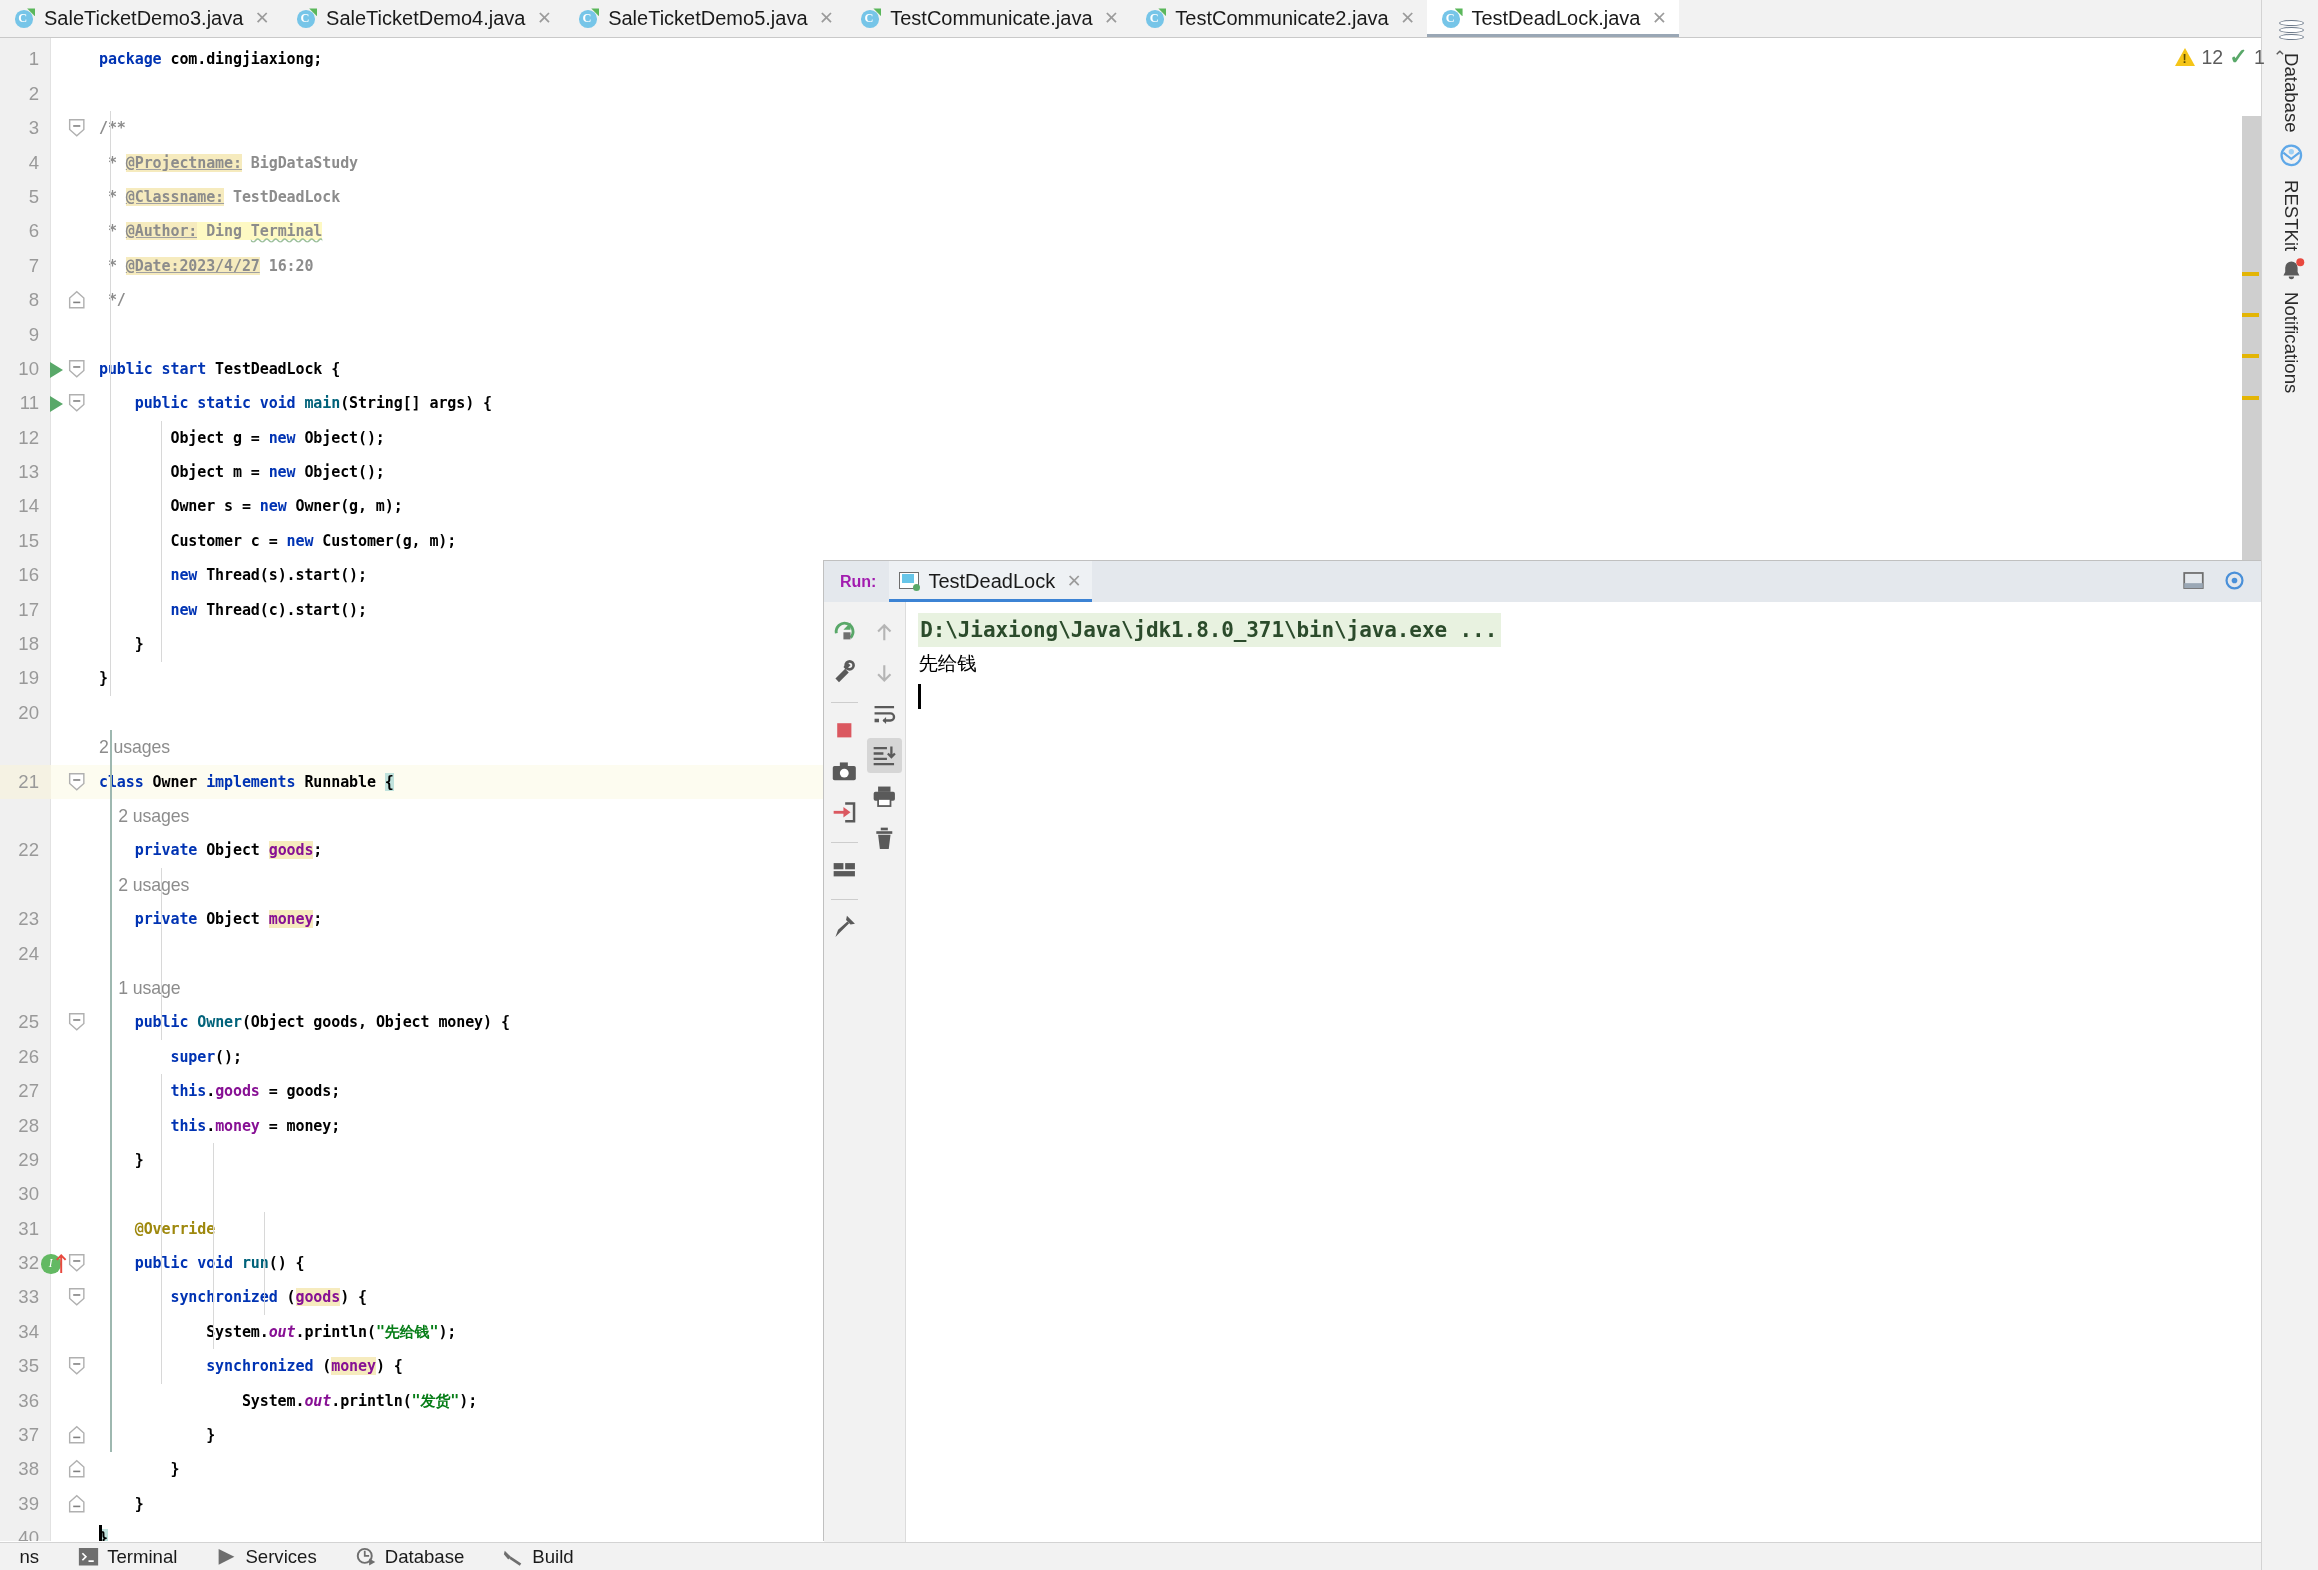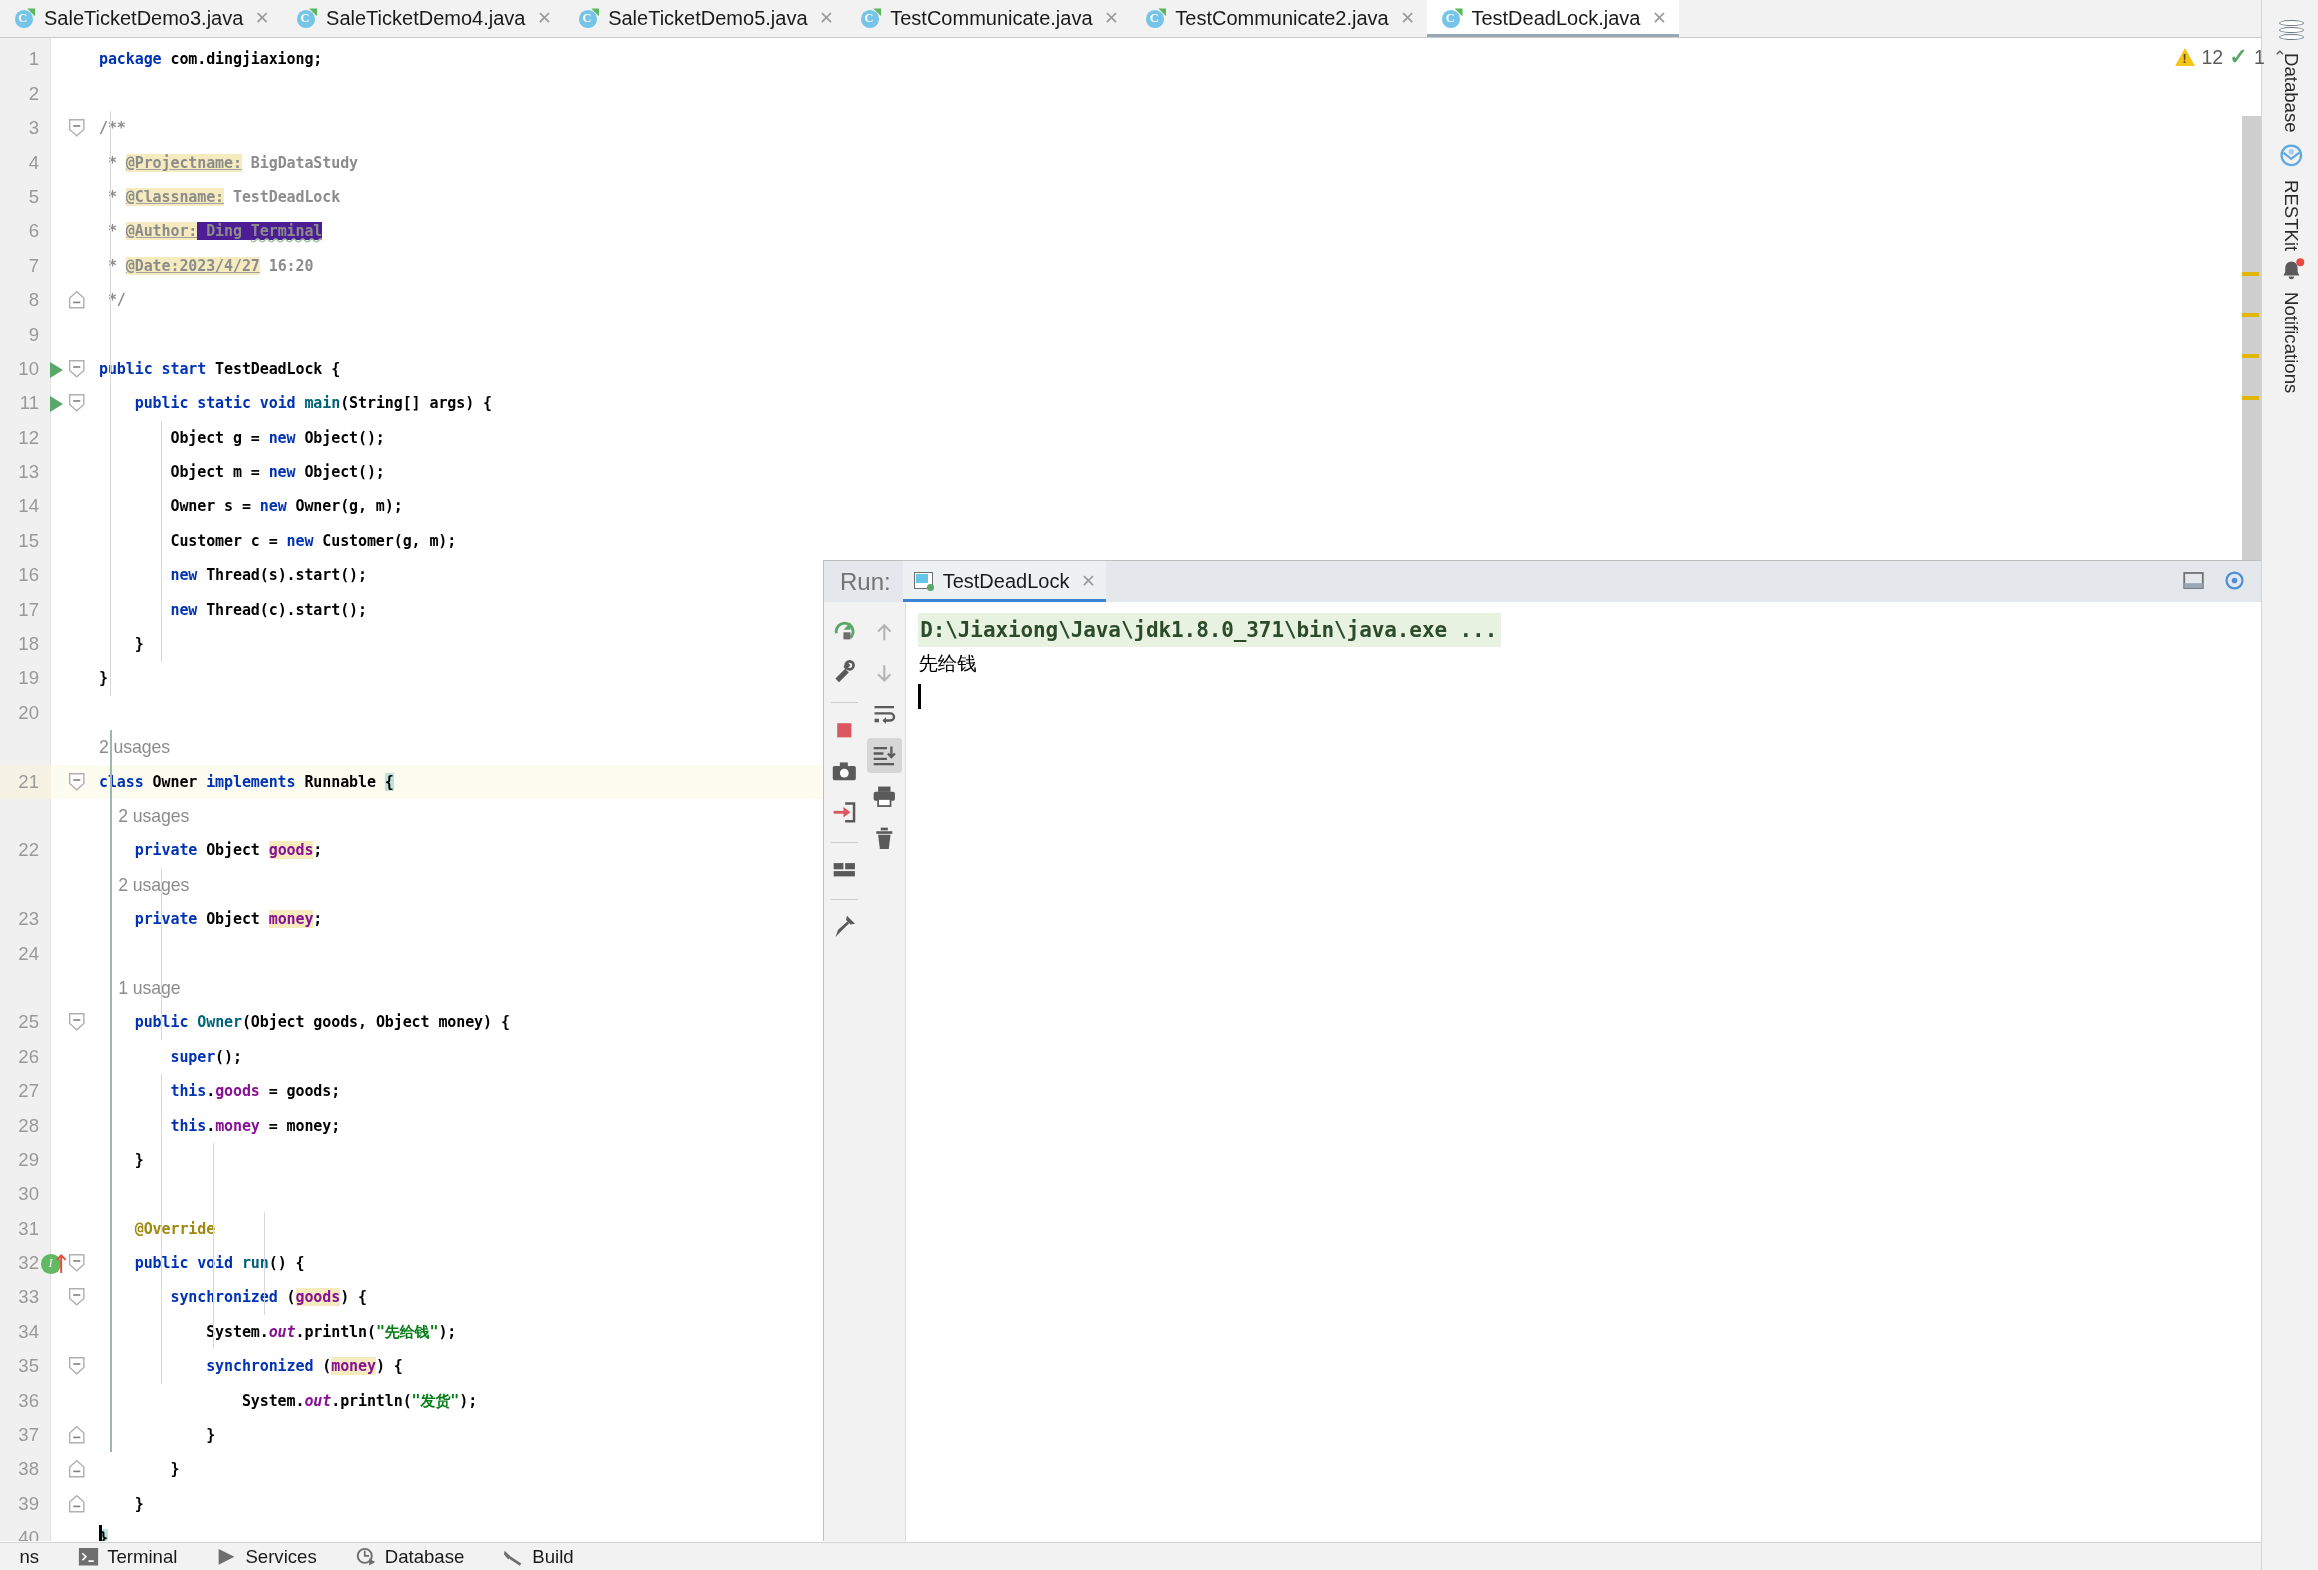--- a/index.html
+++ b/index.html
@@ -105,21 +105,21 @@
   .mth { color: #00627a; }
   .anno { color: #9e880d; }
   .str { color: #067d17; }
   .sfld { color: #871094; font-style: italic; }
   .hlbg { background: #f6ebbe; }
   .underl { text-decoration: underline; text-decoration-color: #a0a0a0; }
   .squiggle {
     text-decoration: underline wavy #9bbf9b;
     text-decoration-skip-ink: none;
   }
-  .whitebg { background: #4c1d95; }
+  .whitebg { background: #fef9c3; }
 
   
   .fold {
     position: absolute; left: 67px; width: 19.5px; height: 19.5px; top: 7px;
   }
   .fold svg { display: block; }
   .runarrow {
     position: absolute; left: 50px; top: 9.7px; width: 0; height: 0;
     border-left: 13.3px solid #59a869;
     border-top: 8px solid transparent;
@@ -183,21 +183,21 @@
   #runpanel {
     position: absolute; left: 823px; top: 560px; width: 1439px; height: 981px;
     background: #ffffff; border-top: 0.9px solid #c0c0c0; border-left: 0.9px solid #c0c0c0;
   }
   #runhead {
     position: absolute; left: 0; top: 0; width: 100%; height: 41px;
     background: #e4e8ed;
     display: flex; align-items: center;
   }
   #runlabel {
-    font-size: 24px; color: #737373; padding: 0 12.4px 0 16px;
+    font-size: 16px; color: #a21caf; padding: 0 12.4px 0 16px; font-weight: bold;
   }
   #runtab {
     display: flex; align-items: center; gap: 8px;
     background: #eef1f4; height: 41px; padding: 0 10.6px 0 10.6px;
     position: relative;
     font-size: 20px; color: #1a1a1a;
   }
   #runtab::after {
     content: ""; position: absolute; left: 0; right: 0; bottom: 0; height: 3.5px;
     background: #3c83d4;

